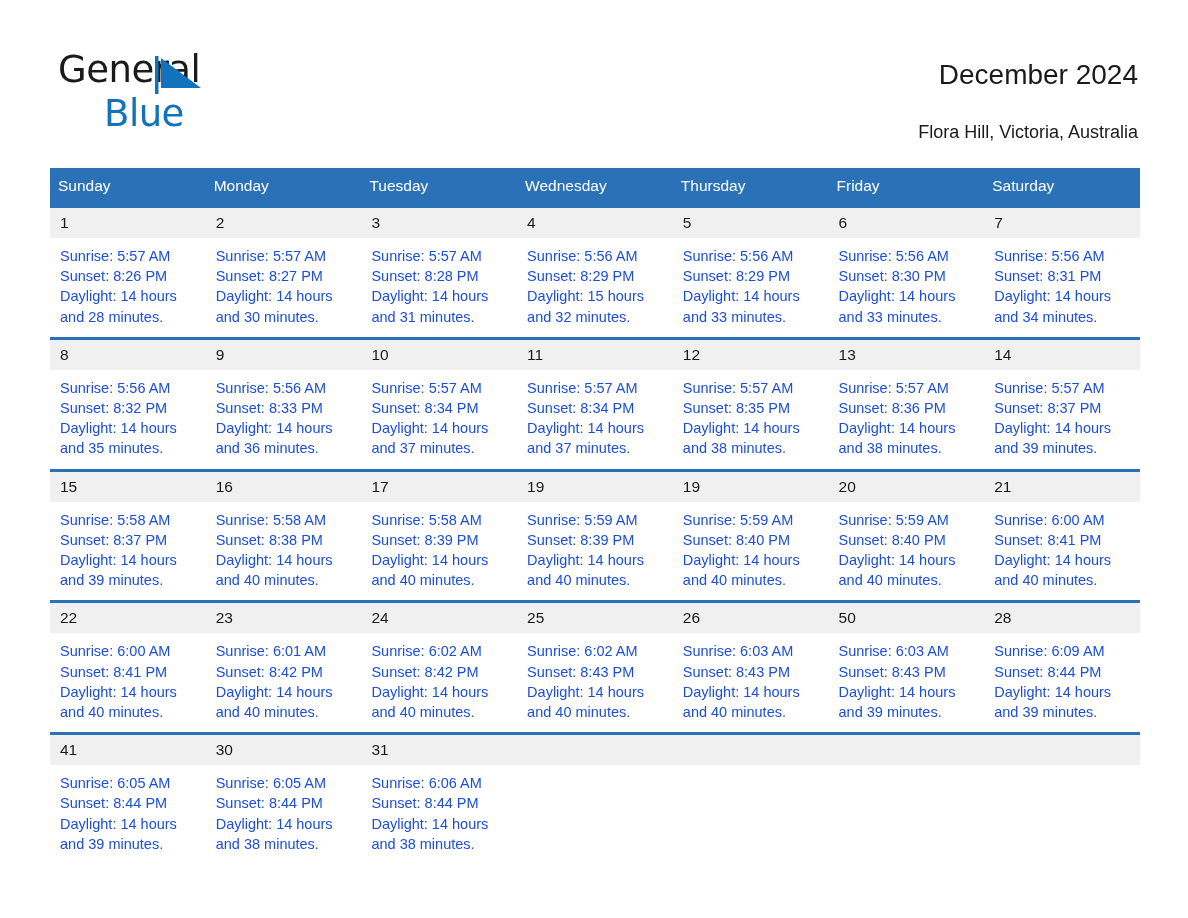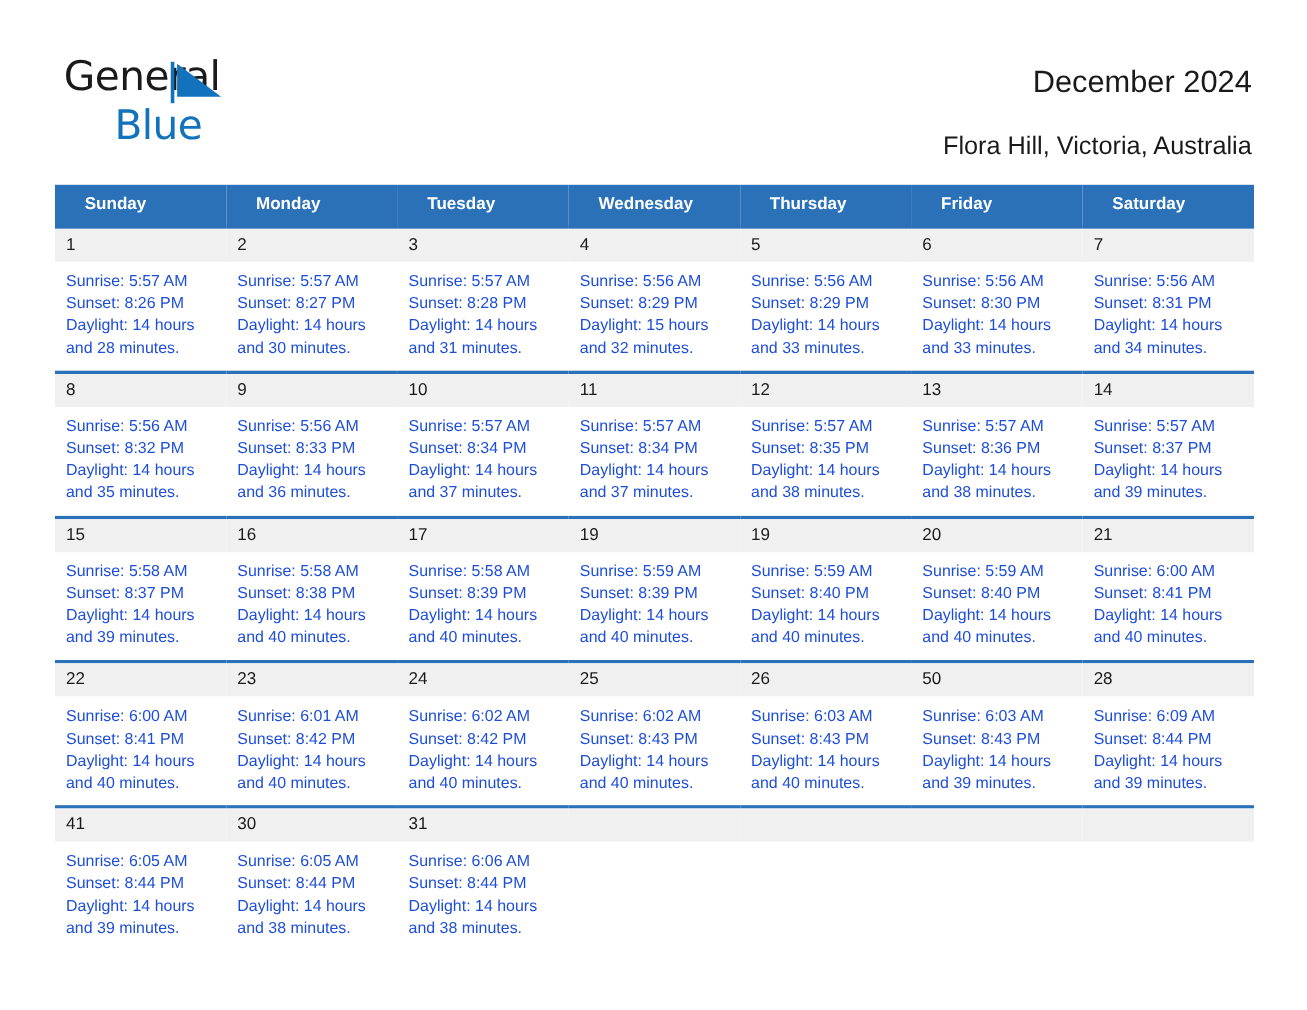--- a/index.html
+++ b/index.html
@@ -73,43 +73,43 @@
   .cal-title {
     font-size: 28px;
     line-height: 50px;
     font-weight: 400;
     color: #1a1a1a;
     letter-spacing: 0px;
     white-space: nowrap;
   }
   .cal-subtitle {
     margin-top: 18px;
-    font-size: 23px;
+    font-size: 18px;
     line-height: 28px;
     font-weight: 400;
     color: #1a1a1a;
     white-space: nowrap;
   }
 
   
   .calendar {
     margin: 22px 50px 0 50px;
     width: 1090px;
     border-collapse: collapse;
     table-layout: fixed;
   }
   .calendar col { width: 155.7px; }
 
   thead th {
     background: #2b71b8;
     color: #ffffff;
     font-size: 15.5px;
-    font-weight: 700;
+    font-weight: 400;
     text-align: left;
-    padding: 9px 0 10px 27px;
+    padding: 9px 0 10px 8px;
     height: 16px;
     border: none;
   }
 
   tbody tr.week-row > td {
     vertical-align: top;
     padding: 0;
     border-top: 3px solid #2b71b8;
     border-bottom: none;
     background: #ffffff;

